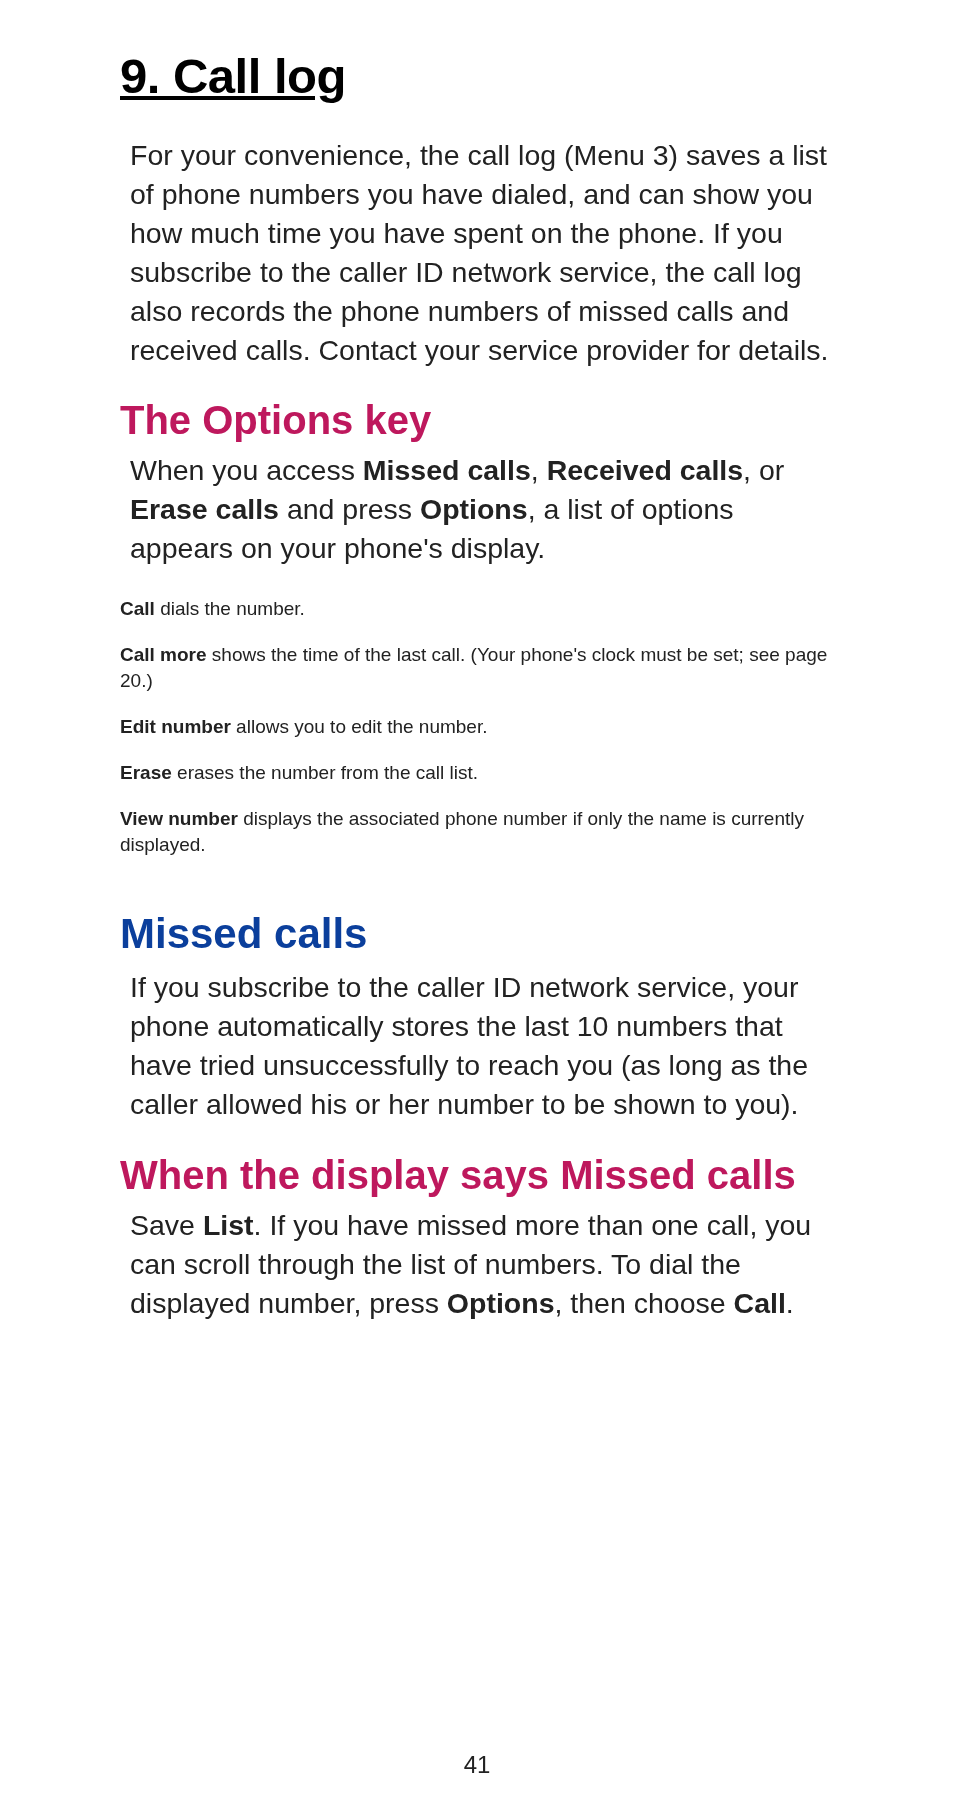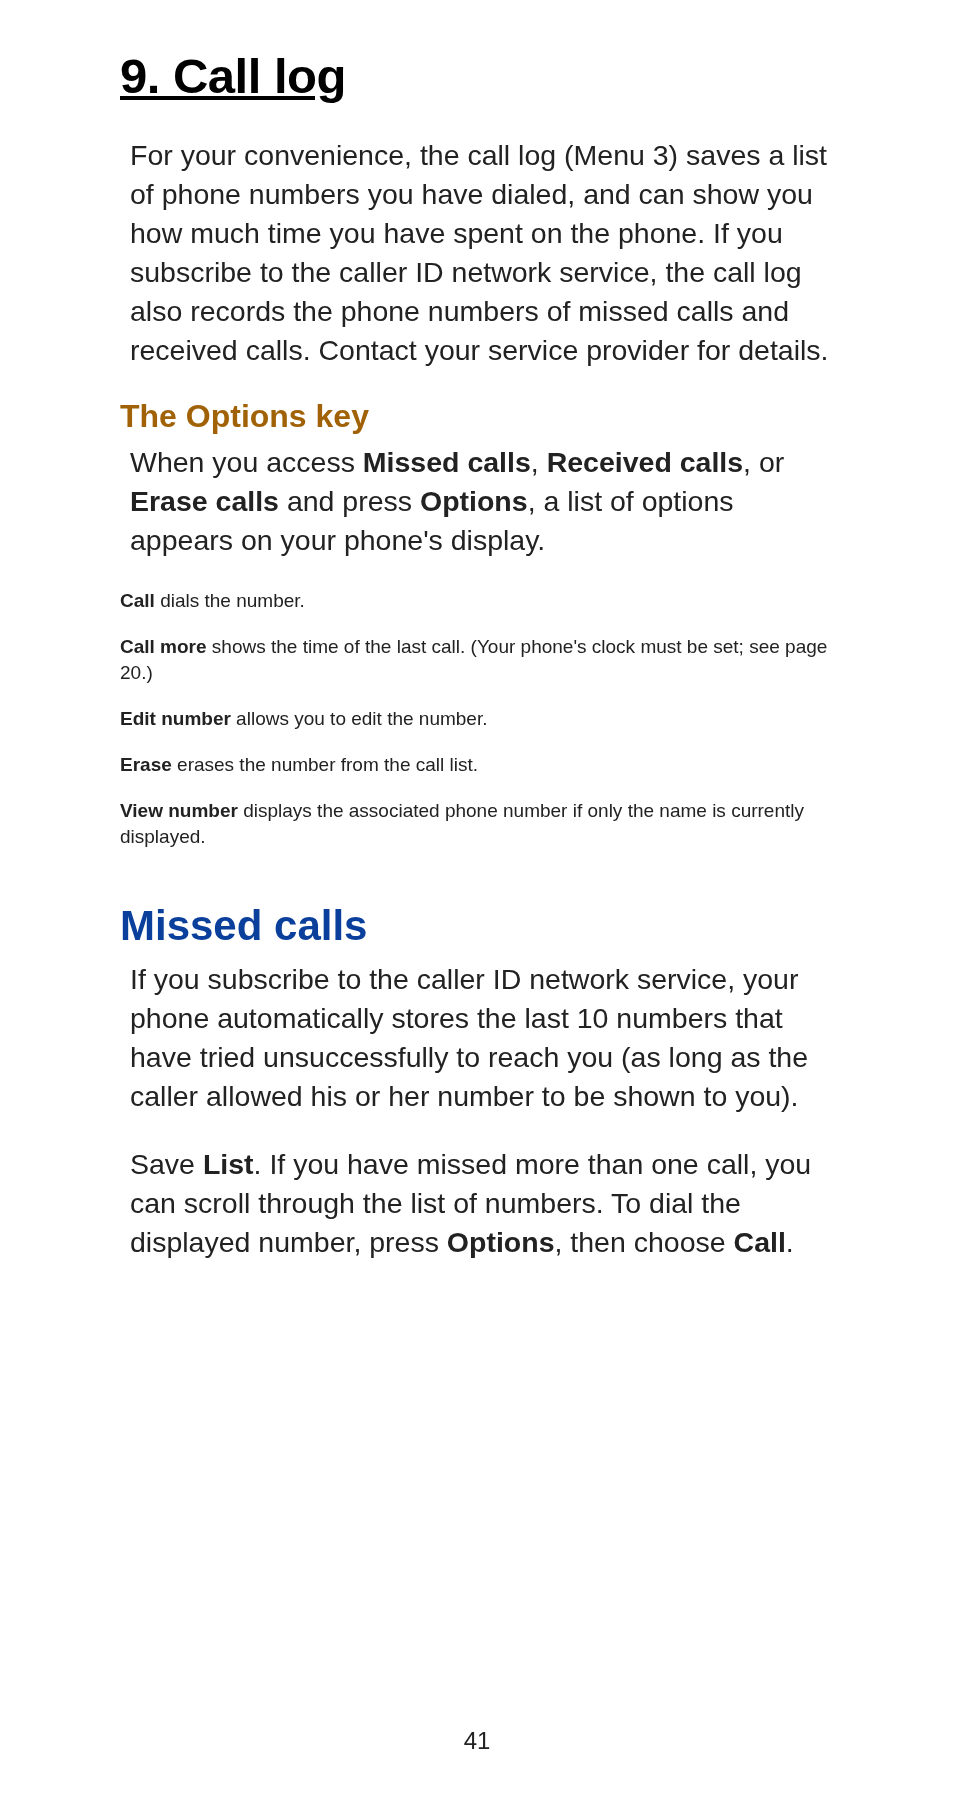--- a/index.html
+++ b/index.html
@@ -26,41 +26,41 @@
     color: #000;
     text-decoration: underline;
   }
   p.body {
     font-size: 28.5px;
     line-height: 1.37;
     margin: 0 0 28px 10px;
     color: #222;
   }
   h2.sub {
-    font-size: 32px;
+    font-size: 40px;
     font-weight: 600;
-    color: #a16207;
+    color: #be185d;
     margin: 28px 0 8px 0;
   }
   .inline-b { font-weight: 700; }
   .opt-line {
     font-size: 19px;
     line-height: 1.37;
     margin: 0 0 20px 0;
     color: #222;
   }
   h1.section {
     font-size: 42px;
     font-weight: 600;
     color: #0b3f9c;
     margin: 52px 0 10px 0;
   }
   .page-number {
     position: absolute;
-    bottom: 48px;
+    bottom: 24px;
     left: 0;
     width: 100%;
     text-align: center;
     font-size: 24px;
     color: #222;
   }
 </style>
 </head>
 <body>
 
@@ -79,19 +79,20 @@
   <p class="opt-line"><span class="inline-b">Call</span><span> dials the number.</span></p>
   <p class="opt-line"><span class="inline-b">Call more</span><span> shows the time of the last call. (Your phone's clock must be set; see page 20.)</span></p>
   <p class="opt-line"><span class="inline-b">Edit number</span><span> allows you to edit the number.</span></p>
   <p class="opt-line"><span class="inline-b">Erase</span><span> erases the number from the call list.</span></p>
   <p class="opt-line"><span class="inline-b">View number</span><span> displays the associated phone number if only the name is currently displayed.</span></p>
 
   <h1 class="section">Missed calls</h1>
 
   <p class="body">If you subscribe to the caller ID network service, your phone automatically stores the last 10 numbers that have tried unsuccessfully to reach you (as long as the caller allowed his or her number to be shown to you).</p>
 
+  <h2 class="sub">When the display says Missed calls</h2>
 
   <p class="body">
     <span>Save </span><span class="inline-b">List</span><span>. If you have missed more than one call, you can scroll through the list of numbers. To dial the displayed number, press </span><span class="inline-b">Options</span><span>, then choose </span><span class="inline-b">Call</span><span>.</span>
   </p>
 
   <div class="page-number">41</div>
 </div>
 
 </body></html>

